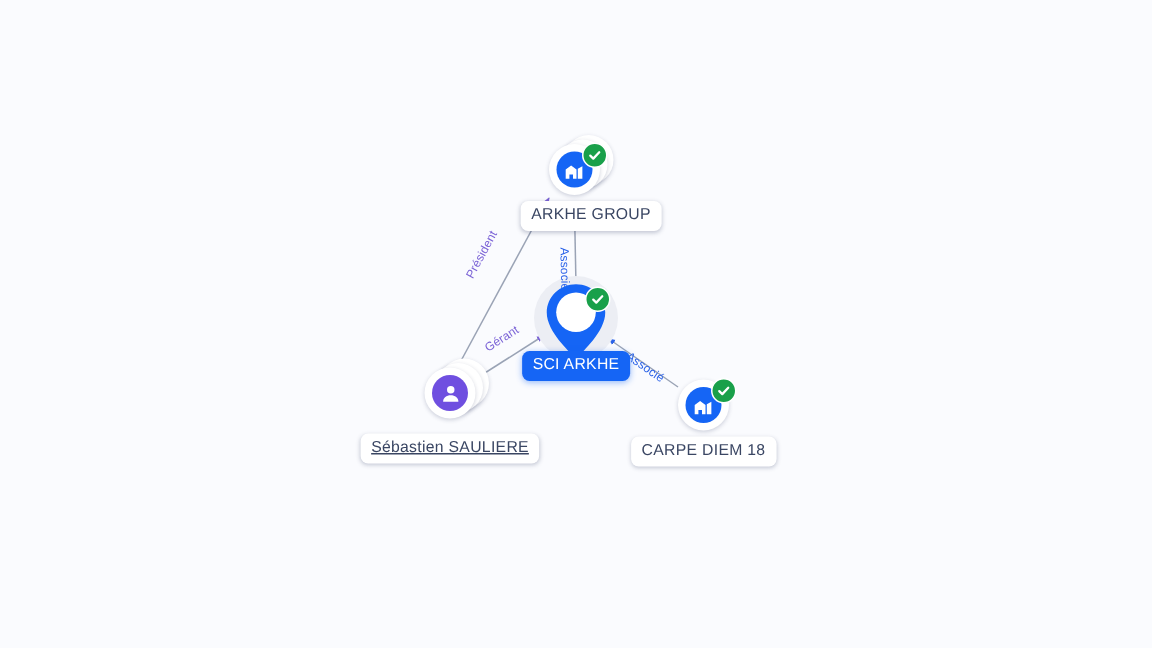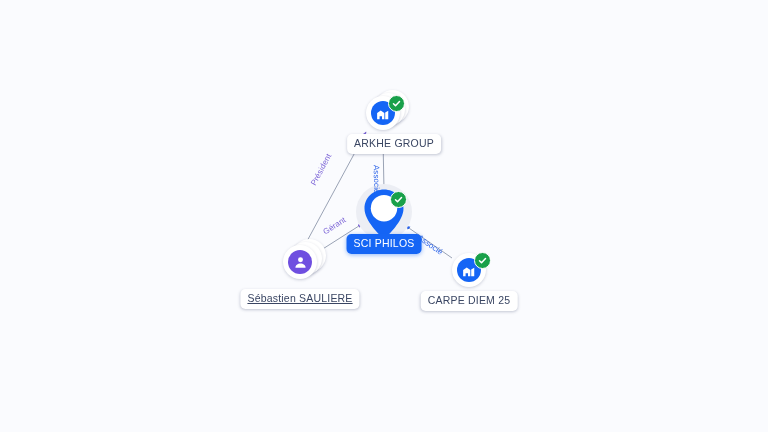--- a/index.html
+++ b/index.html
@@ -169,21 +169,21 @@
             <rect x="16.1" y="10.4" width="1.7" height="1.7" fill="#ffffff"></rect>
             <rect x="16.1" y="13.4" width="1.7" height="1.7" fill="#ffffff"></rect>
             <rect x="16.1" y="16.4" width="1.7" height="1.7" fill="#ffffff"></rect>
           </svg>
         </div>
         <div class="badge" style="left: 6px; top: -21px;">
           <svg width="9" height="9" viewBox="0 0 12 12" aria-hidden="true">
             <path d="M2 6.3 L4.7 9 L10 3.3" fill="none" stroke="#ffffff" stroke-width="2" stroke-linecap="round" stroke-linejoin="round"></path>
           </svg>
         </div>
-        <div class="label selected" style="left: 0px; top: 22px;">SCI PHILOS</div>
+        <div class="label selected" style="left: 0px; top: 22px;">SCI ARKHE</div>
       </div>
       <div class="node" style="left: 300px; top: 262px;">
         <div class="stack" style="width: 33px; height: 33px; left: -7.5px; top: -23.5px; z-index: 1;"></div>
         <div class="stack" style="width: 33px; height: 33px; left: -11.5px; top: -20.5px; z-index: 2;"></div>
         <div class="stack" style="width: 34px; height: 34px; left: -17px; top: -17px; z-index: 4;"></div>
         <div class="disc" style="width: 24px; height: 24px; left: -12px; top: -12px; z-index: 5; background: rgb(111, 79, 224);">
           <svg width="17" height="17" viewBox="0 0 24 24" aria-hidden="true">
             <circle cx="12" cy="8.2" r="3.5" fill="#ffffff"></circle>
             <path fill="#ffffff" d="M4.8 19.5c0-3.8 3.2-6.1 7.2-6.1s7.2 2.3 7.2 6.1z"></path>
           </svg>
@@ -199,17 +199,17 @@
             <rect x="16.1" y="10.4" width="1.7" height="1.7" fill="#ffffff"></rect>
             <rect x="16.1" y="13.4" width="1.7" height="1.7" fill="#ffffff"></rect>
             <rect x="16.1" y="16.4" width="1.7" height="1.7" fill="#ffffff"></rect>
           </svg>
         </div>
         <div class="badge" style="left: 5px; top: -18px;">
           <svg width="9" height="9" viewBox="0 0 12 12" aria-hidden="true">
             <path d="M2 6.3 L4.7 9 L10 3.3" fill="none" stroke="#ffffff" stroke-width="2" stroke-linecap="round" stroke-linejoin="round"></path>
           </svg>
         </div>
-        <div class="label" style="left: 0px; top: 21px;">CARPE DIEM 25</div>
+        <div class="label" style="left: 0px; top: 21px;">CARPE DIEM 18</div>
       </div>
     </div>
 
 </div>
 
 </body></html>

